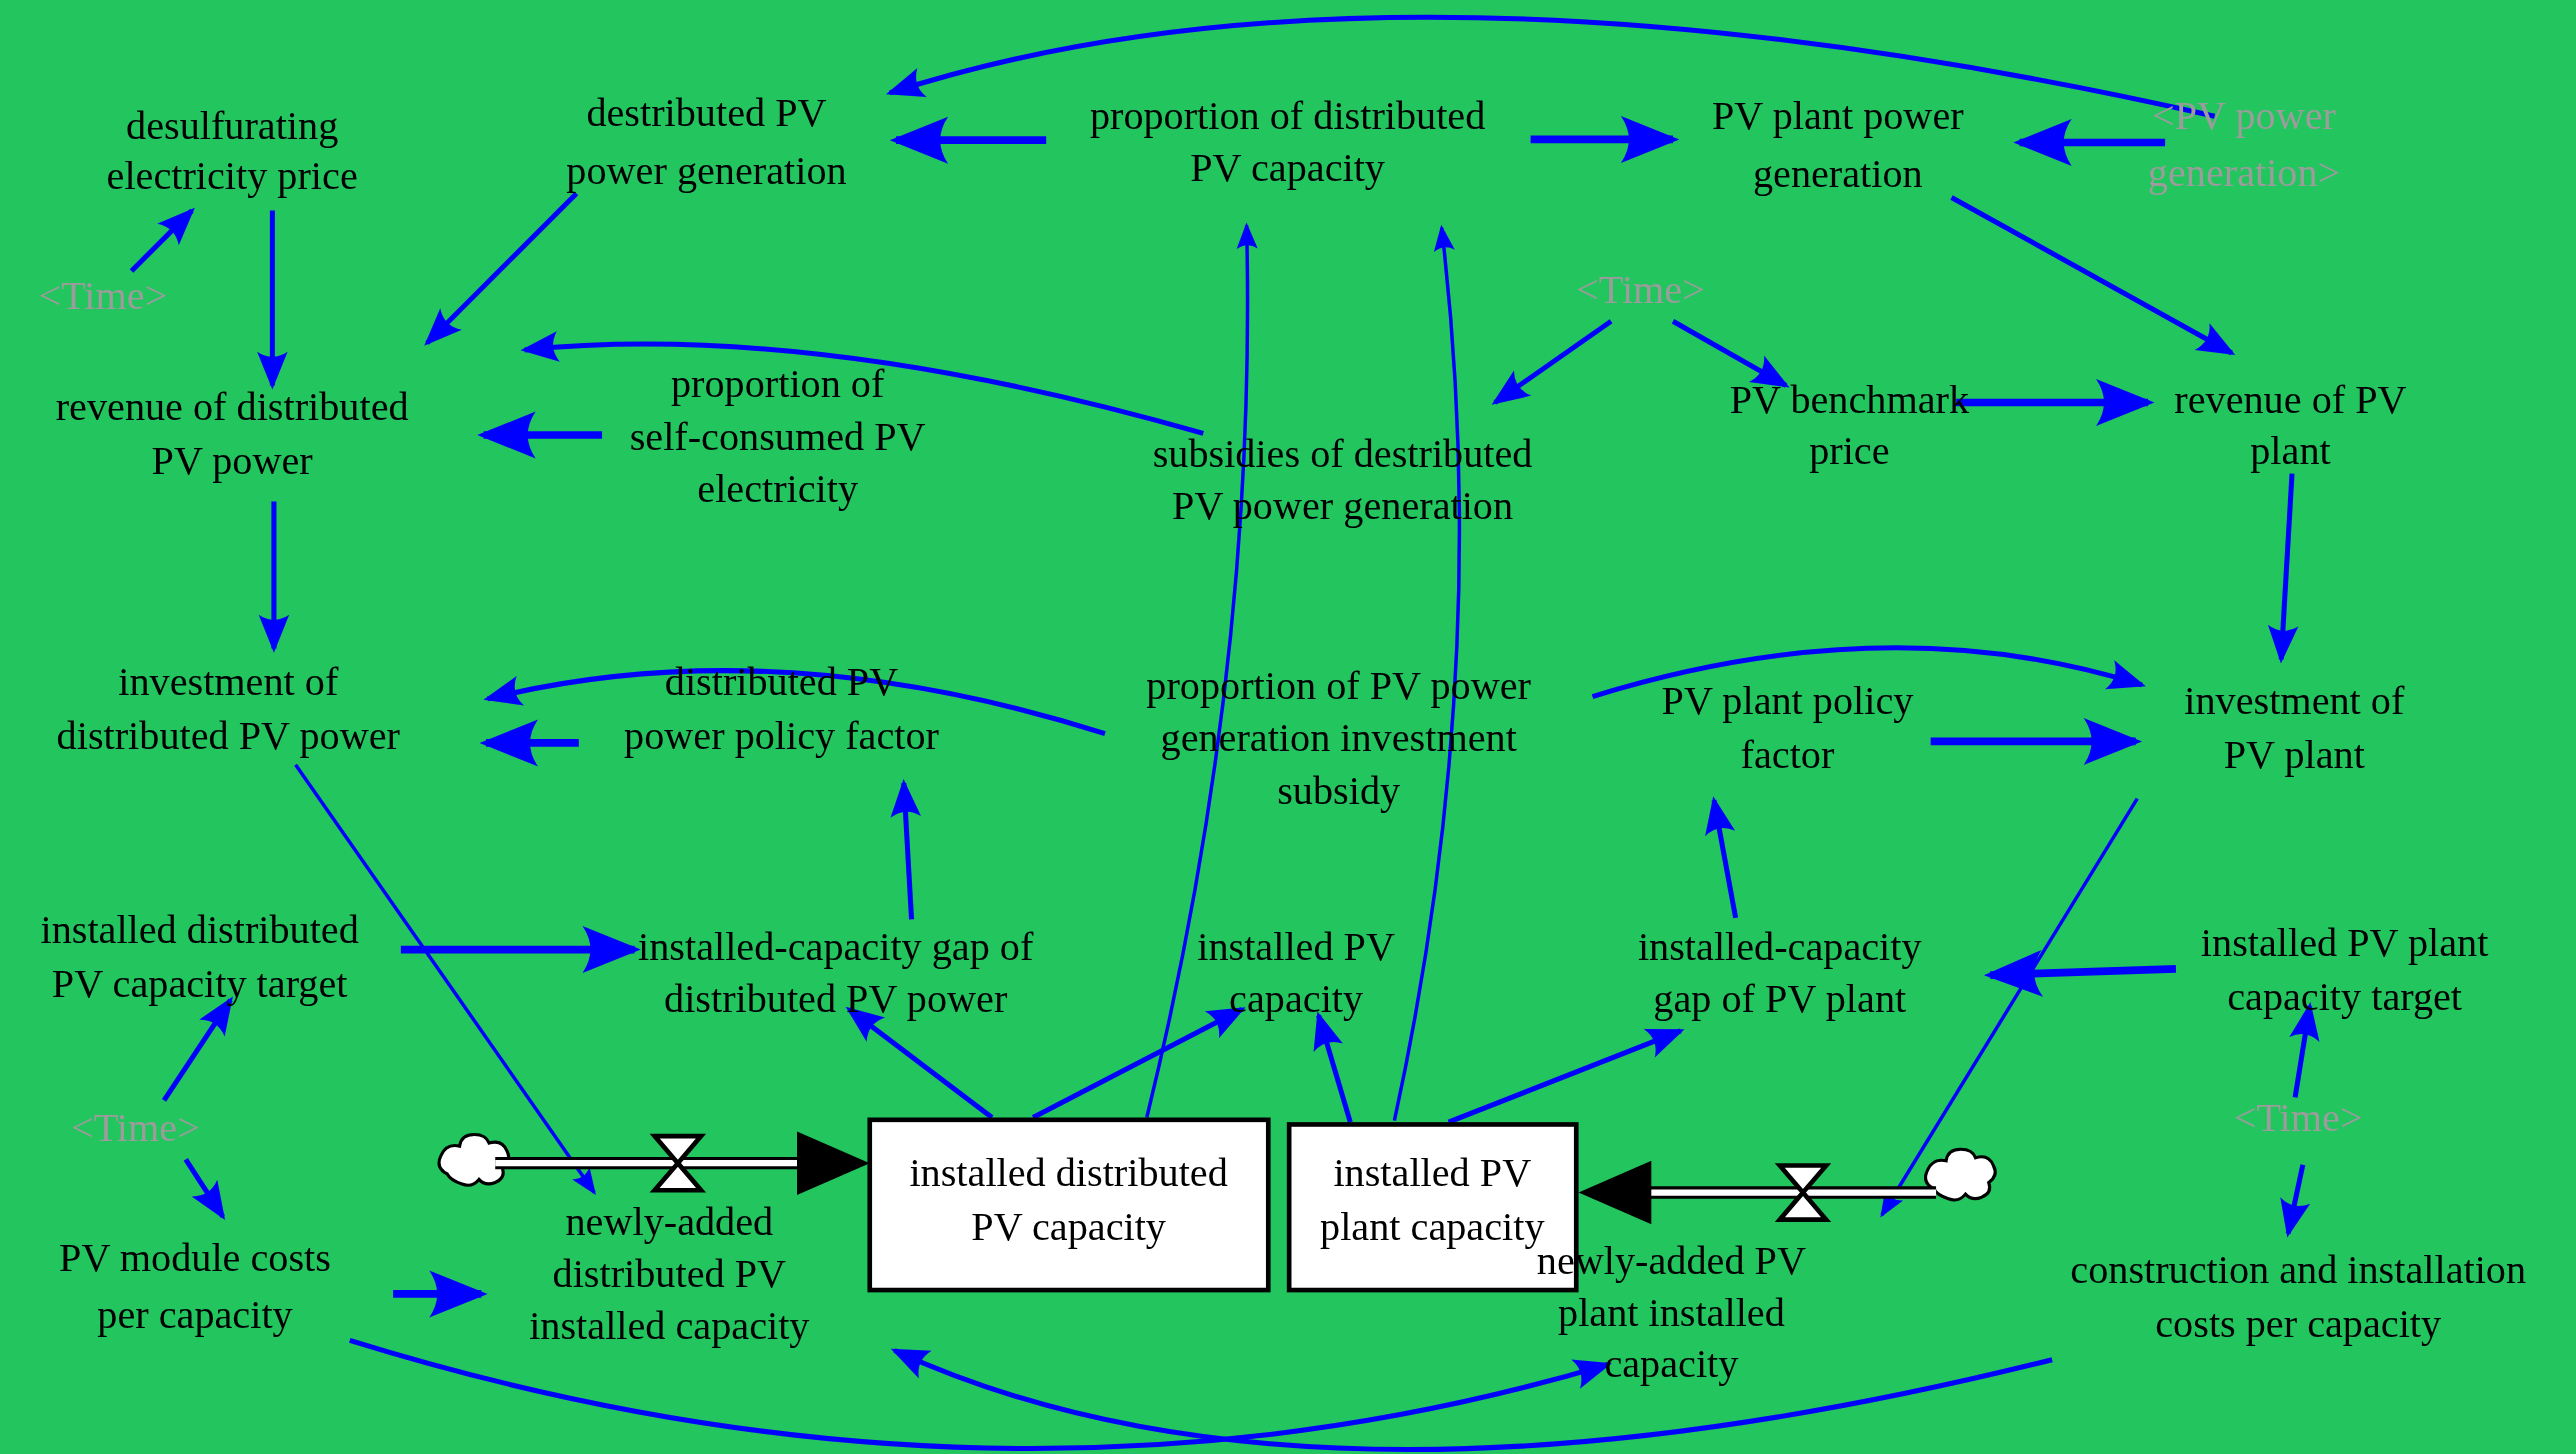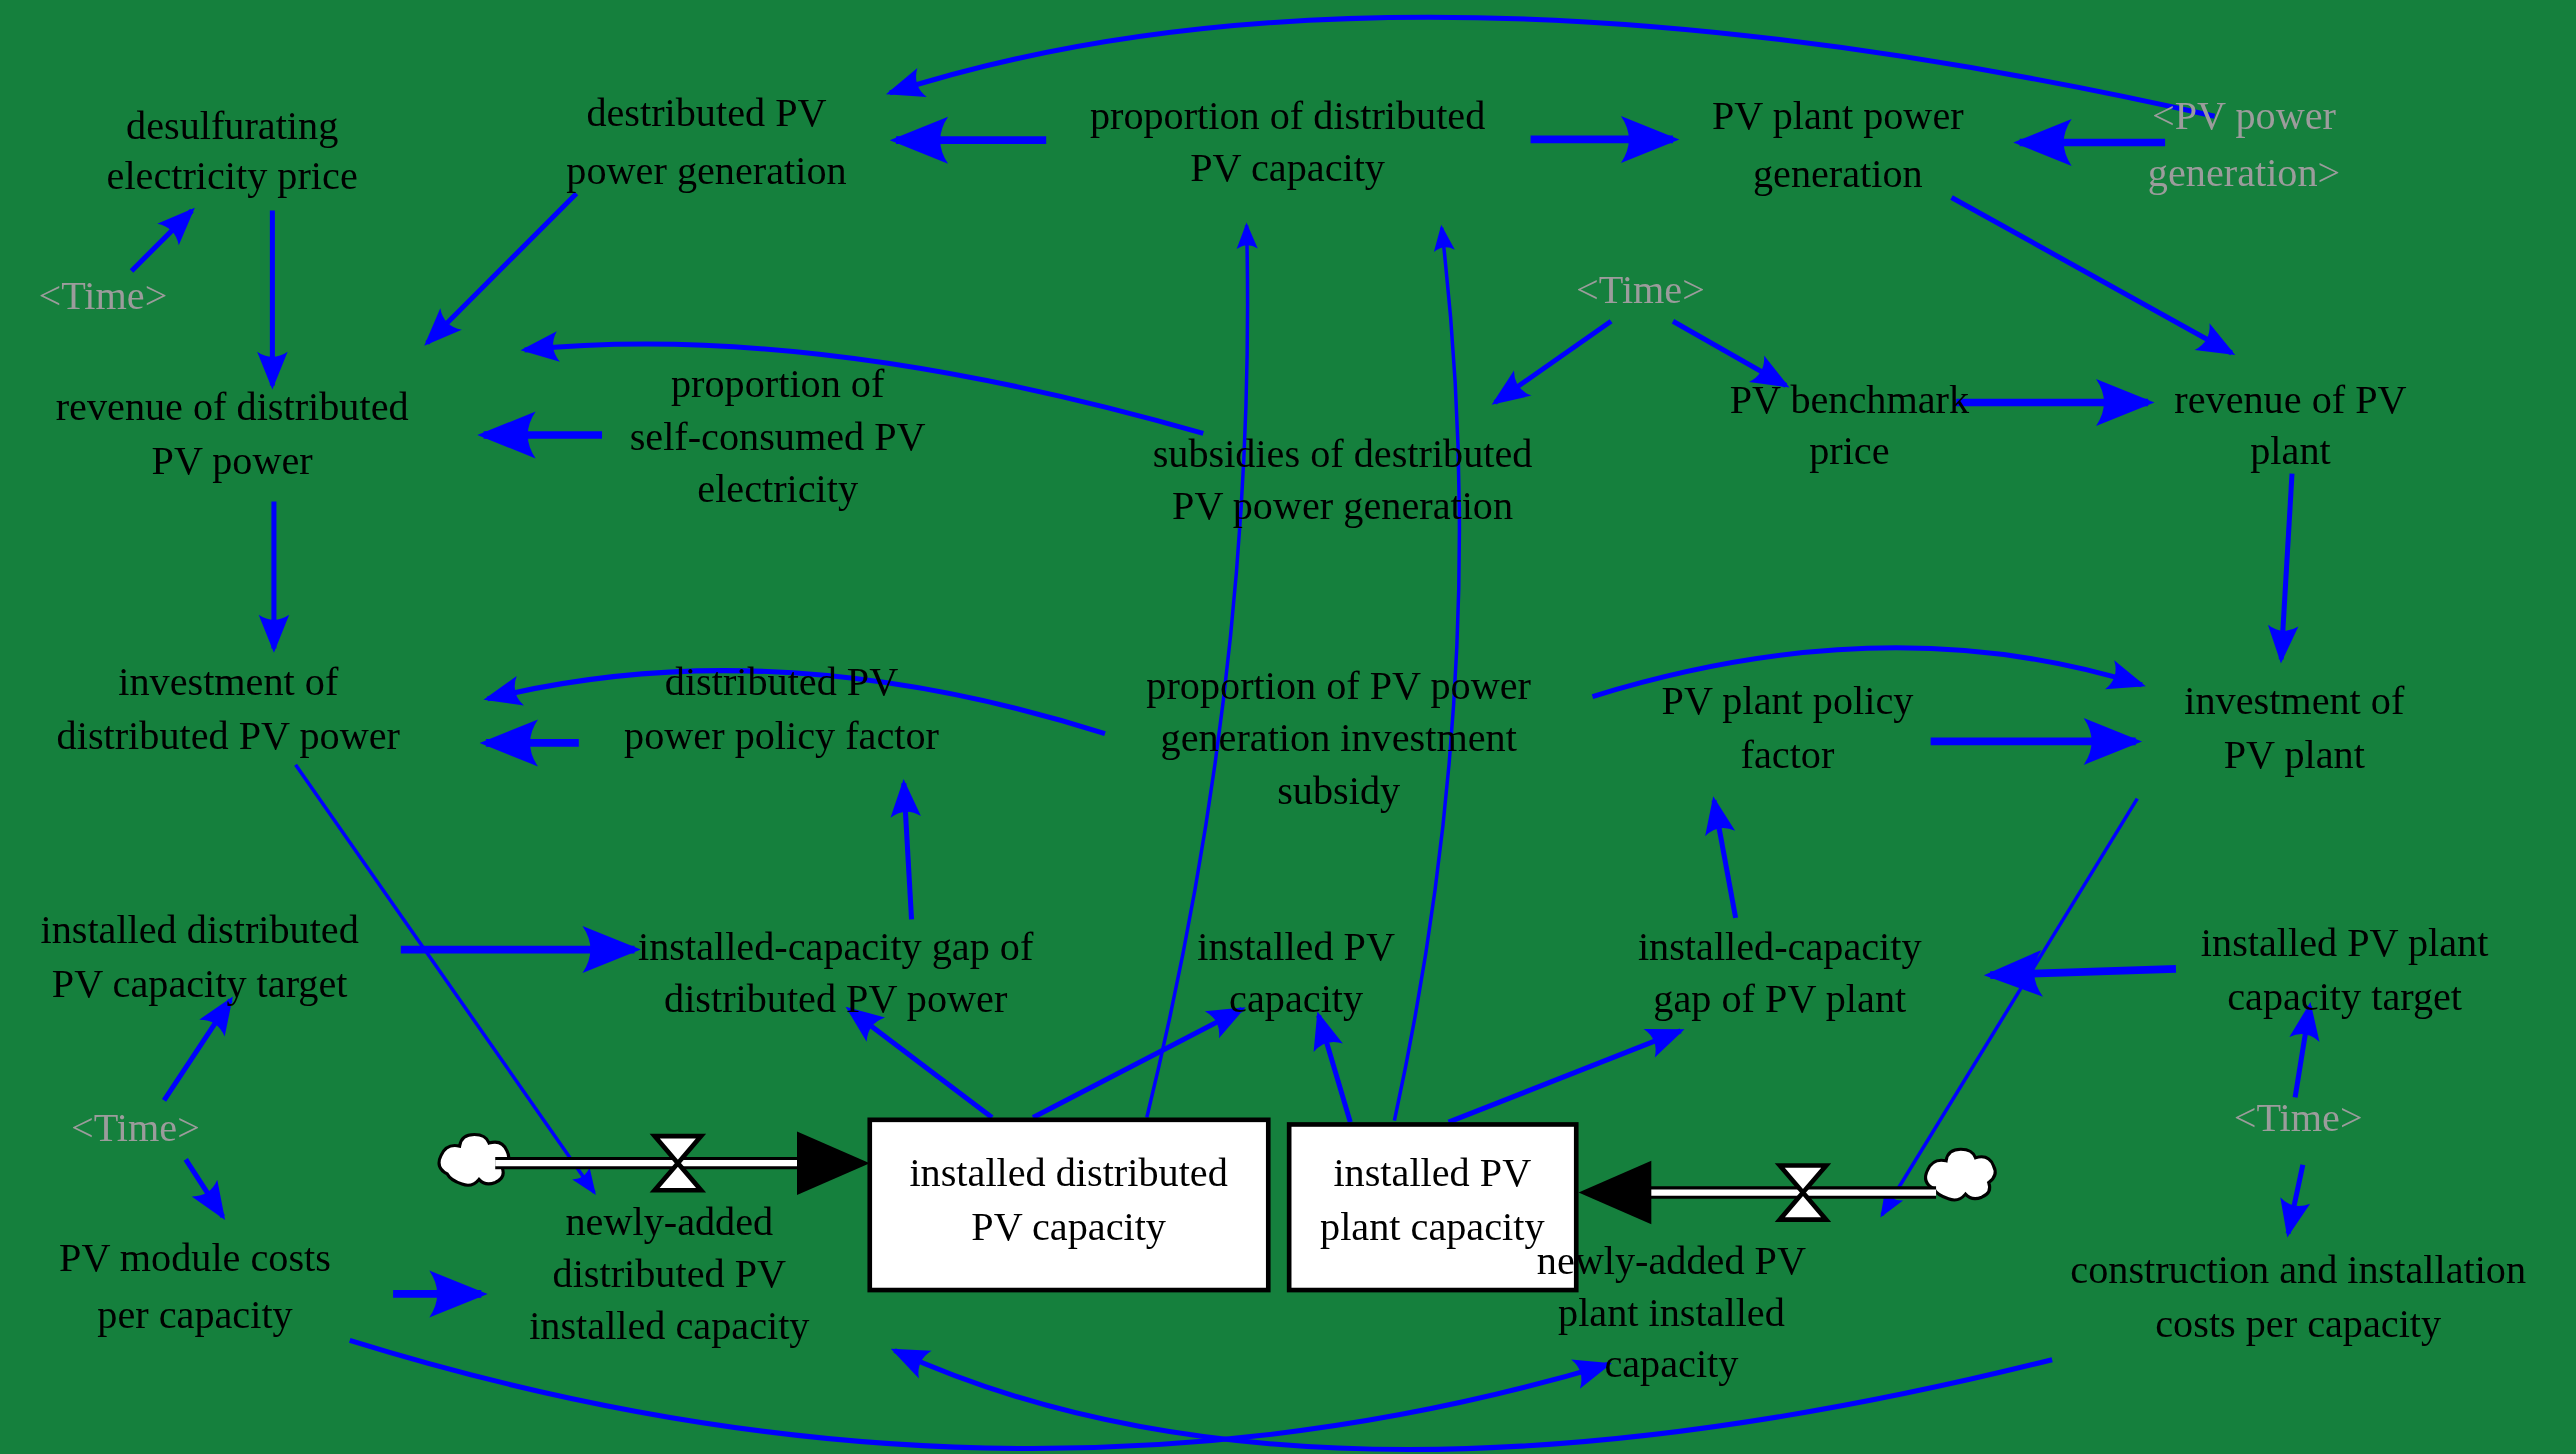--- a/index.html
+++ b/index.html
@@ -1,16 +1,16 @@
 <!DOCTYPE html>
 <html style="font-size:12.4px"><head>
 <meta charset="utf-8">
 <style>
   html,body{margin:0;padding:0;background:#ffffff;}
-  .canvas{width:2576px;height:1455px;position:relative;background:#15803d;}
+  .canvas{width:2576px;height:1455px;position:relative;background:#22c55e;}
   svg{display:block;}
   text{font-family:"Liberation Serif","DejaVu Serif",serif;font-size:52px;fill:#000000;}
   text.shadowvar{fill:#9c9c9c;}
   .conn{fill:none;stroke:#0000ff;stroke-width:6.5;}
   .conn.thick{stroke-width:10;}
   .conn.thin{stroke-width:4.5;}
   .stock{fill:#ffffff;stroke:#000000;stroke-width:6;}
   .pipe-outer{stroke:#000000;stroke-width:16;}
   .pipe-inner{stroke:#ffffff;stroke-width:8;}
   .valve{fill:#ffffff;stroke:#000000;stroke-width:6;}

